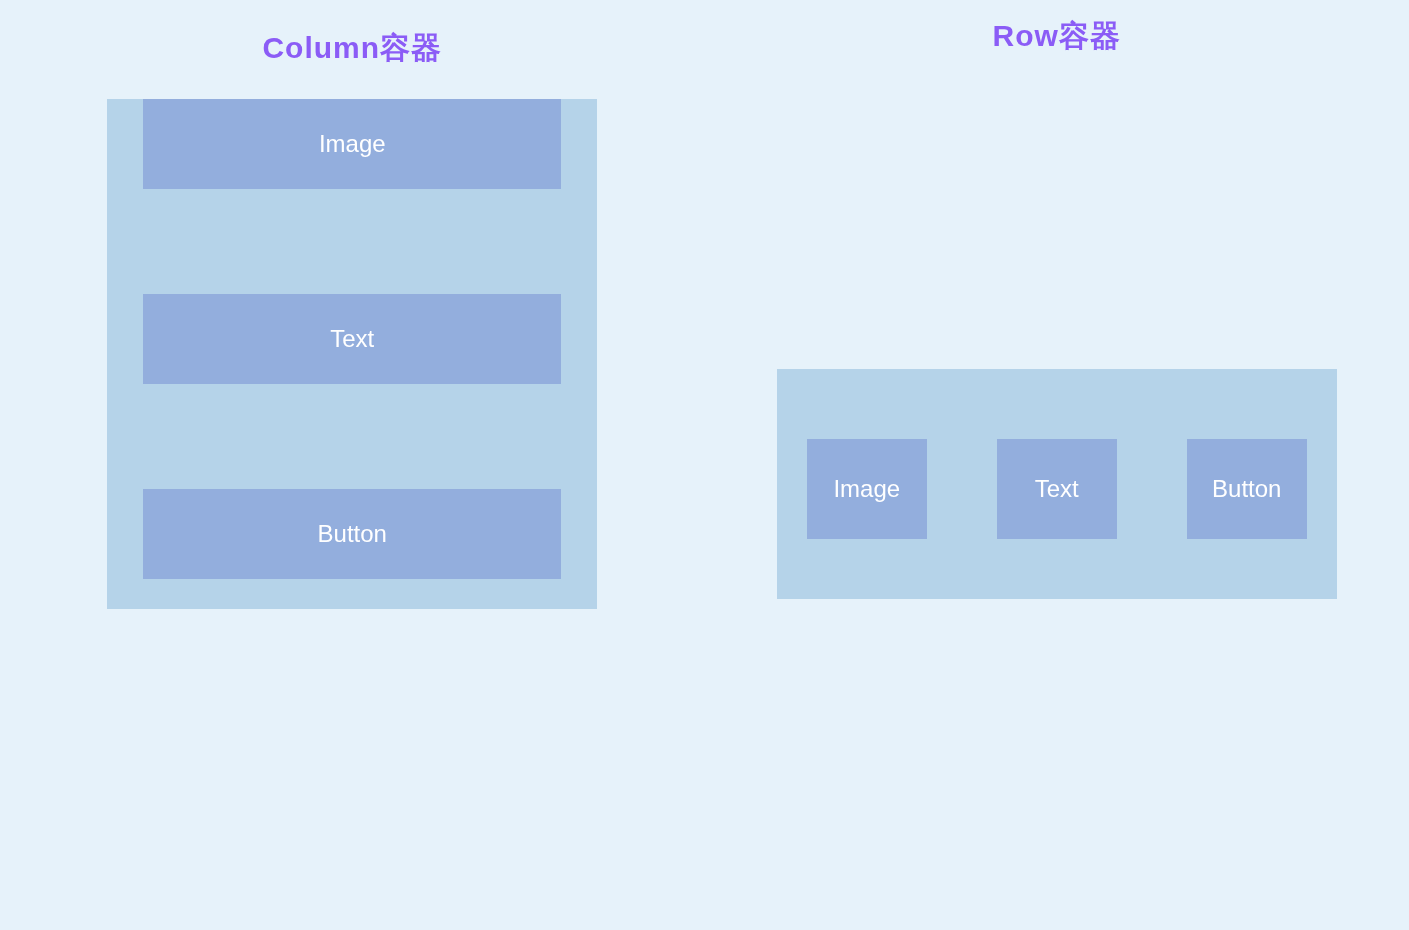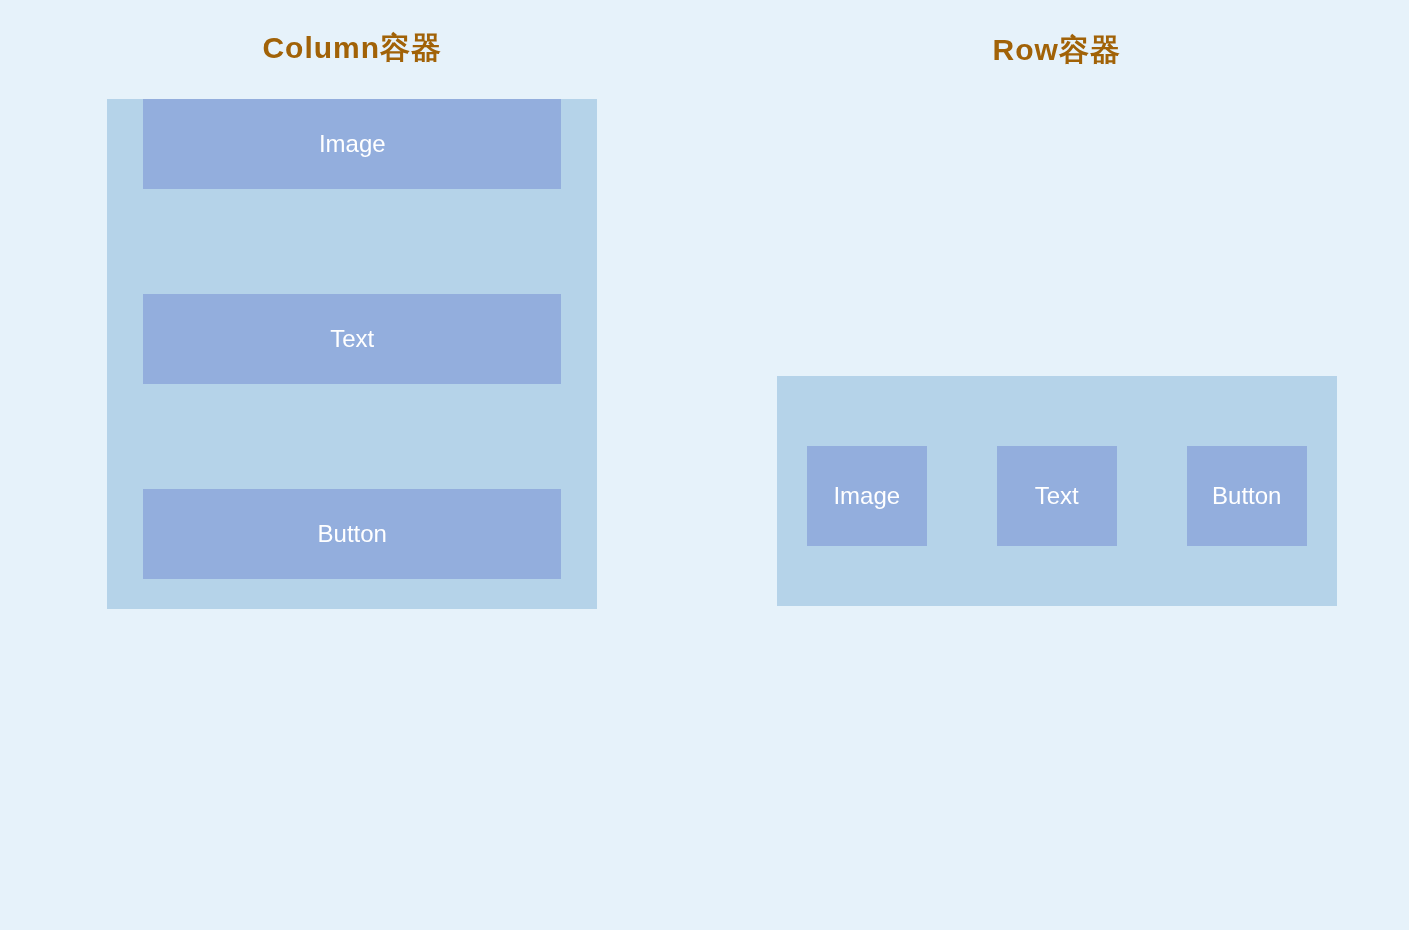--- a/index.html
+++ b/index.html
@@ -29,27 +29,27 @@
       flex-direction: column;
       align-items: center;
       padding-top: 28px;
     }
     
     .right-section {
       width: 50%;
       display: flex;
       flex-direction: column;
       align-items: center;
-      padding-top: 30px;
+      padding-top: 16px;
     }
     
     .section-title {
       font-size: 30px;
       font-weight: 700;
-      color: #a16207;
+      color: #8b5cf6;
       margin-bottom: 30px;
       letter-spacing: 1px;
     }
     
     .column-container {
       background-color: #b5d3e9;
       width: 490px;
       padding: 0px 36px 30px 36px;
       display: flex;
       flex-direction: column;

